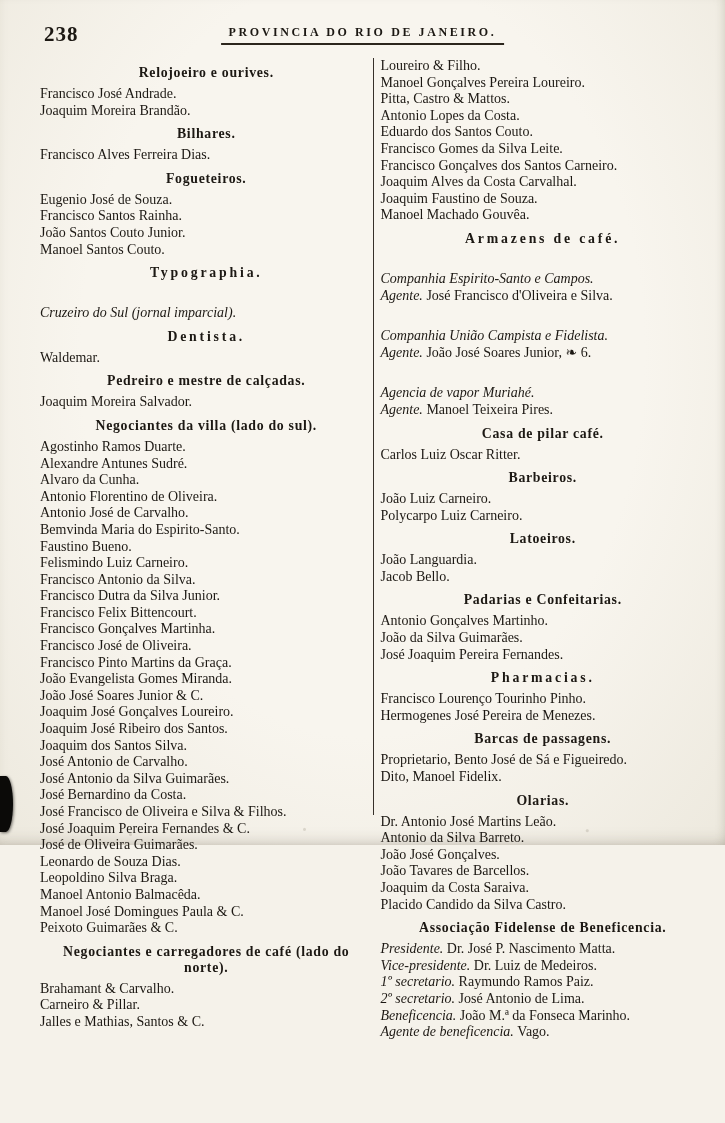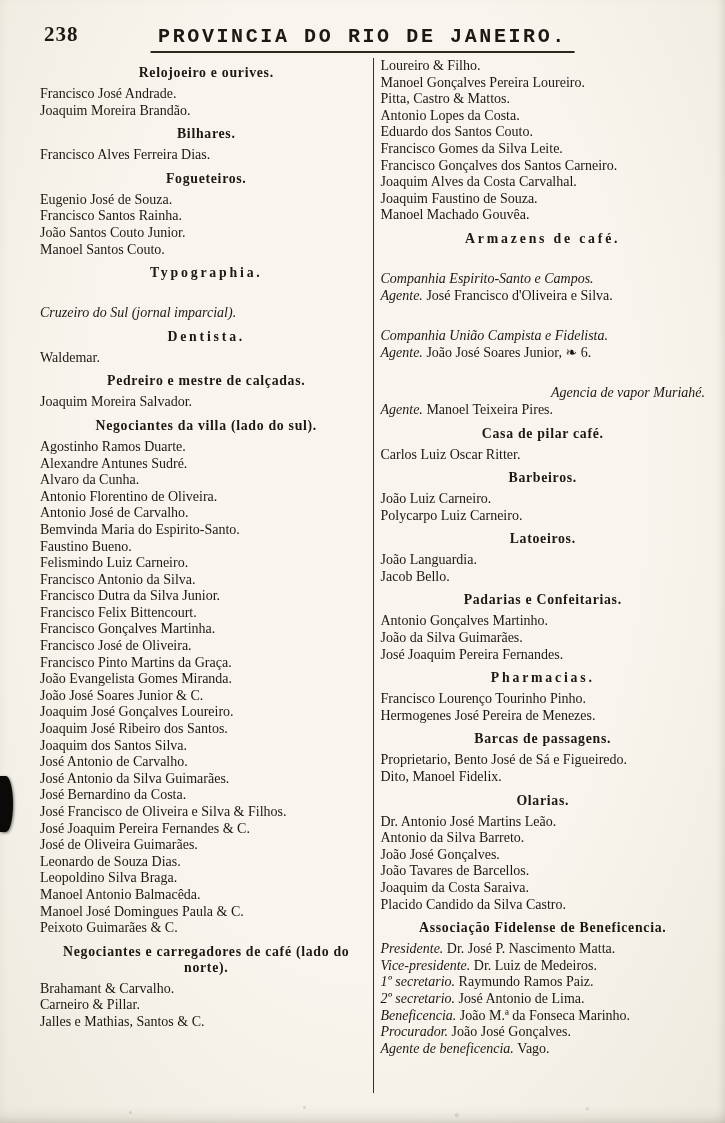--- a/index.html
+++ b/index.html
@@ -4,51 +4,51 @@
 <title></title>
 <style>
   html,body{margin:0;padding:0;}
   body{
     width:725px;height:1123px;overflow:hidden;
     font-family:"Liberation Serif",serif;
     color:#1c1813;
     background:#f5f2ea;
   }
   .page{
-    position:relative;width:725px;height:1123px;
+    position:relative;width:725px;height:845px;
     background:radial-gradient(ellipse at 50% 42%, #f8f5ee 55%, #ede9de 100%);
     box-shadow:inset 0 -10px 18px -12px rgba(60,50,30,0.35), inset -6px 0 14px -10px rgba(60,50,30,0.25);
   }
   .header{position:absolute;top:20px;left:0;right:0;height:36px;}
   .page-number{
     position:absolute;left:44px;top:2px;
     font-size:21px;font-weight:bold;letter-spacing:1px;
   }
   .page-title{
     position:absolute;left:50%;transform:translateX(-50%);top:5px;
-    font-size:20px;font-weight:bold;letter-spacing:2.6px;white-space:nowrap;
-    border-bottom:2px solid #2c261d;padding:0 8px 3px 8px;font-family:Liberation Mono, monospace;
+    font-size:12px;font-weight:bold;letter-spacing:2.6px;white-space:nowrap;
+    border-bottom:2px solid #2c261d;padding:0 8px 3px 8px;
   }
   .columns{
     position:absolute;top:58px;left:40px;right:20px;bottom:30px;
     display:flex;
   }
   .column{width:50%;box-sizing:border-box;}
   .column.left{}
   .column.right{border-left:1.5px solid #37302a;padding-left:7px;}
   .section{margin:0;}
   .heading{
     font-weight:bold;text-align:center;
     font-size:13.8px;letter-spacing:0.7px;
     margin:7px 4px 5px 4px;line-height:16px;
   }
   .heading.spaced{letter-spacing:2.8px;}
   .entry{font-size:14px;line-height:16.6px;}
   .entry.italic{font-style:italic;margin-top:24px;}
-  .entry.center{text-align:right;}
+  .entry.center{text-align:left;}
   .lead-italic{font-style:italic;}
   .ink-smudge{
     position:absolute;left:0;top:776px;width:13px;height:56px;
     background:#0b0a08;
     border-radius:0 55% 55% 0 / 0 50% 50% 0;
     box-shadow:1px 1px 3px rgba(10,8,5,0.55);
   }
   .scan-noise{
     position:absolute;left:0;right:0;bottom:0;height:26px;opacity:0.18;
     background:
@@ -200,19 +200,18 @@
           <div class="entry">Joaquim da Costa Saraiva.</div>
           <div class="entry">Placido Candido da Silva Castro.</div>
         </div>
         <div class="section">
           <div class="heading">Associação Fidelense de Beneficencia.</div>
           <div class="entry"><span class="lead-italic">Presidente. </span>Dr. José P. Nascimento Matta.</div>
           <div class="entry"><span class="lead-italic">Vice-presidente. </span>Dr. Luiz de Medeiros.</div>
           <div class="entry"><span class="lead-italic">1º secretario. </span>Raymundo Ramos Paiz.</div>
           <div class="entry"><span class="lead-italic">2º secretario. </span>José Antonio de Lima.</div>
           <div class="entry"><span class="lead-italic">Beneficencia. </span>João M.ª da Fonseca Marinho.</div>
-          <div class="entry"><span class="lead-italic">Procurador. </span>João José Gonçalves.</div>
           <div class="entry"><span class="lead-italic">Agente de beneficencia. </span>Vago.</div>
         </div>
       </div>
   </div>
   <div class="scan-noise"></div>
 </div>
 
 </body></html>

